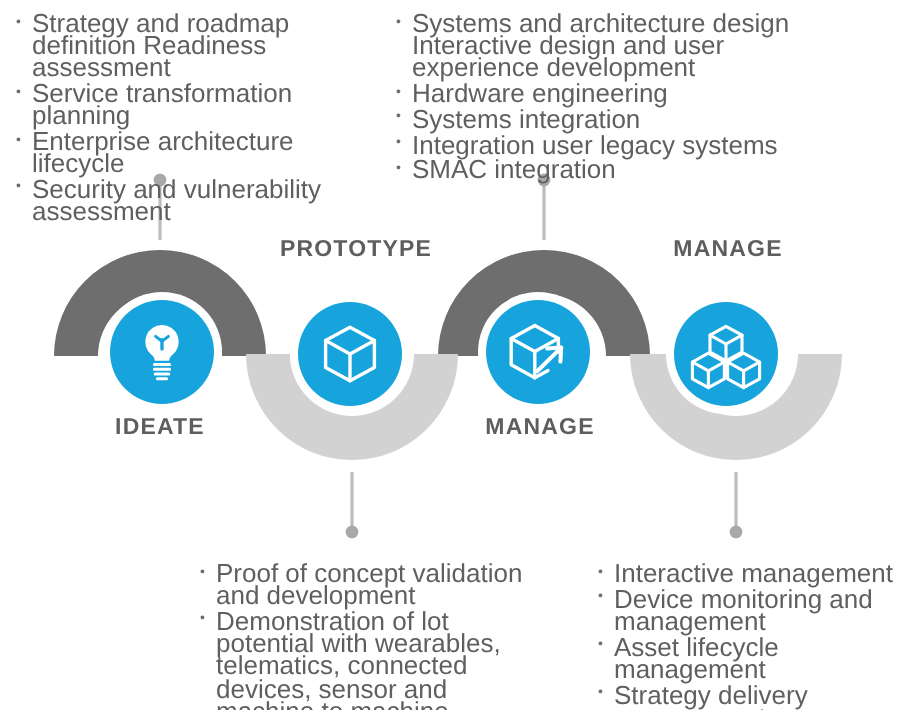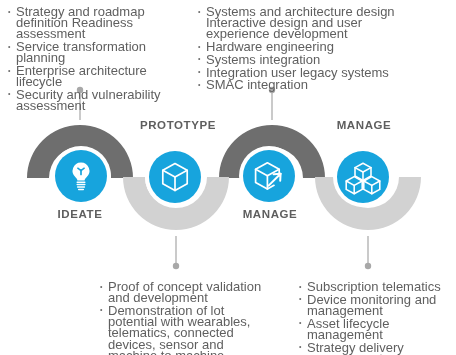--- a/index.html
+++ b/index.html
@@ -171,20 +171,20 @@
     <li>Integration user legacy systems</li>
     <li>SMAC integration</li>
   </ul>
 
   <ul class="bullets" id="list-scale">
     <li>Proof of concept validation and development</li>
     <li>Demonstration of lot potential with wearables, telematics, connected devices, sensor and machine to machine</li>
   </ul>
 
   <ul class="bullets" id="list-manage">
-    <li>Subscription telematics</li>
+    <li>Interactive management</li>
     <li>Device monitoring and management</li>
     <li>Asset lifecycle management</li>
     <li>Strategy delivery management</li>
     <li>Scale to legacy</li>
   </ul>
 
 </div>
 
 </body></html>

